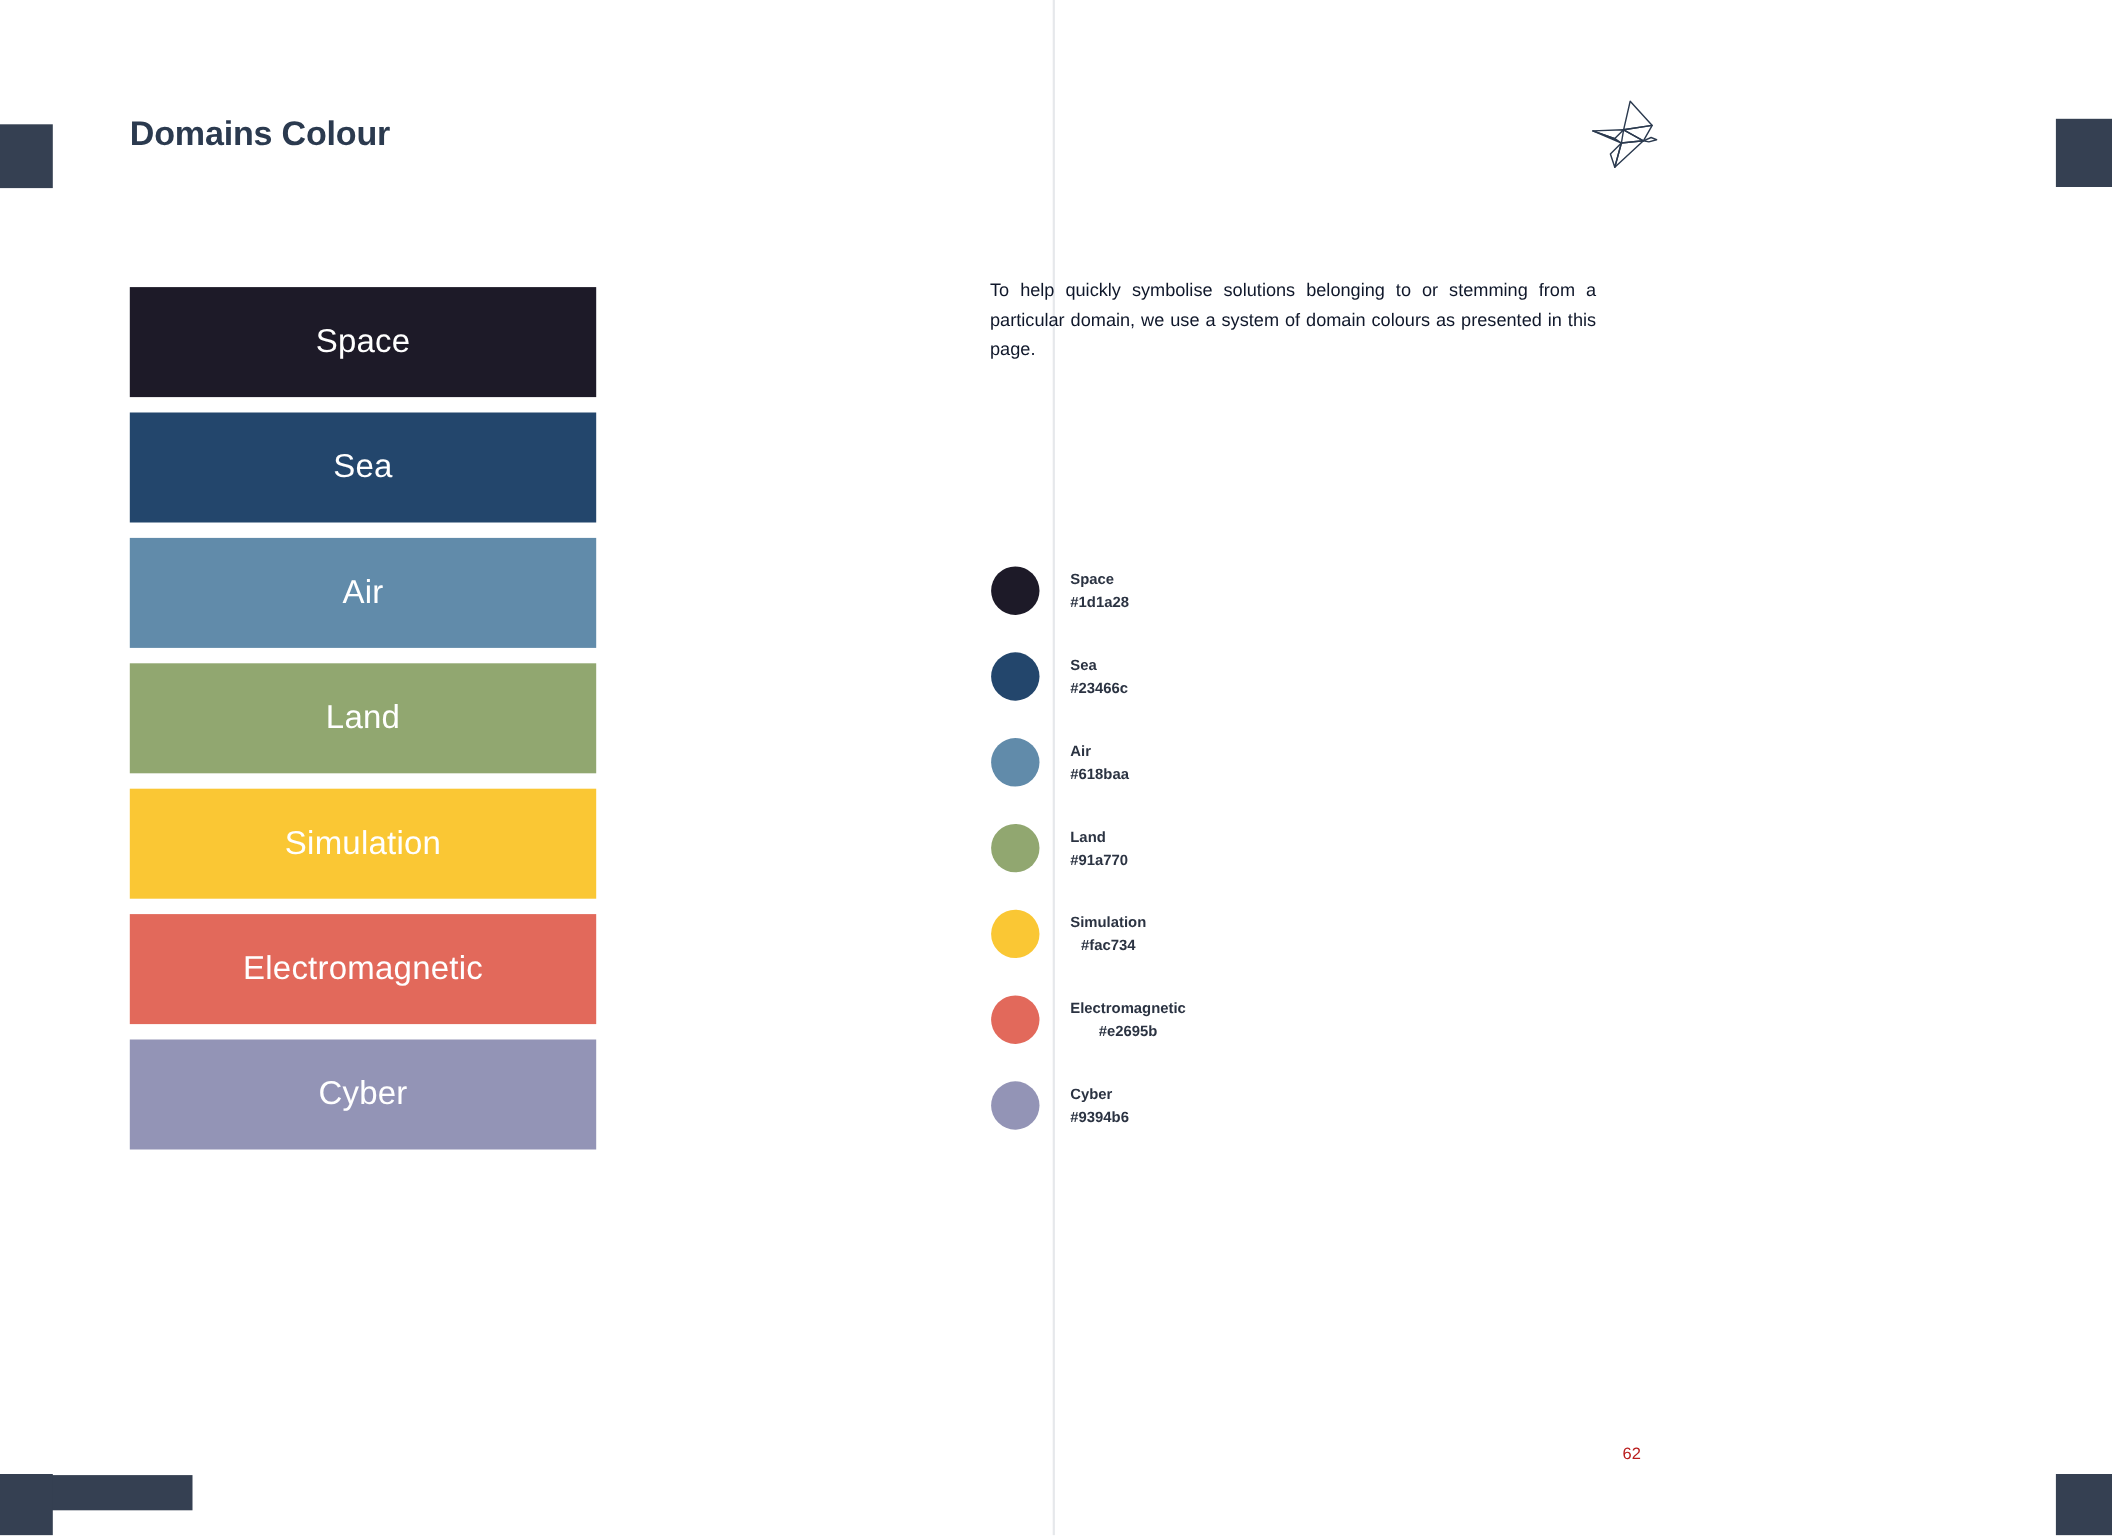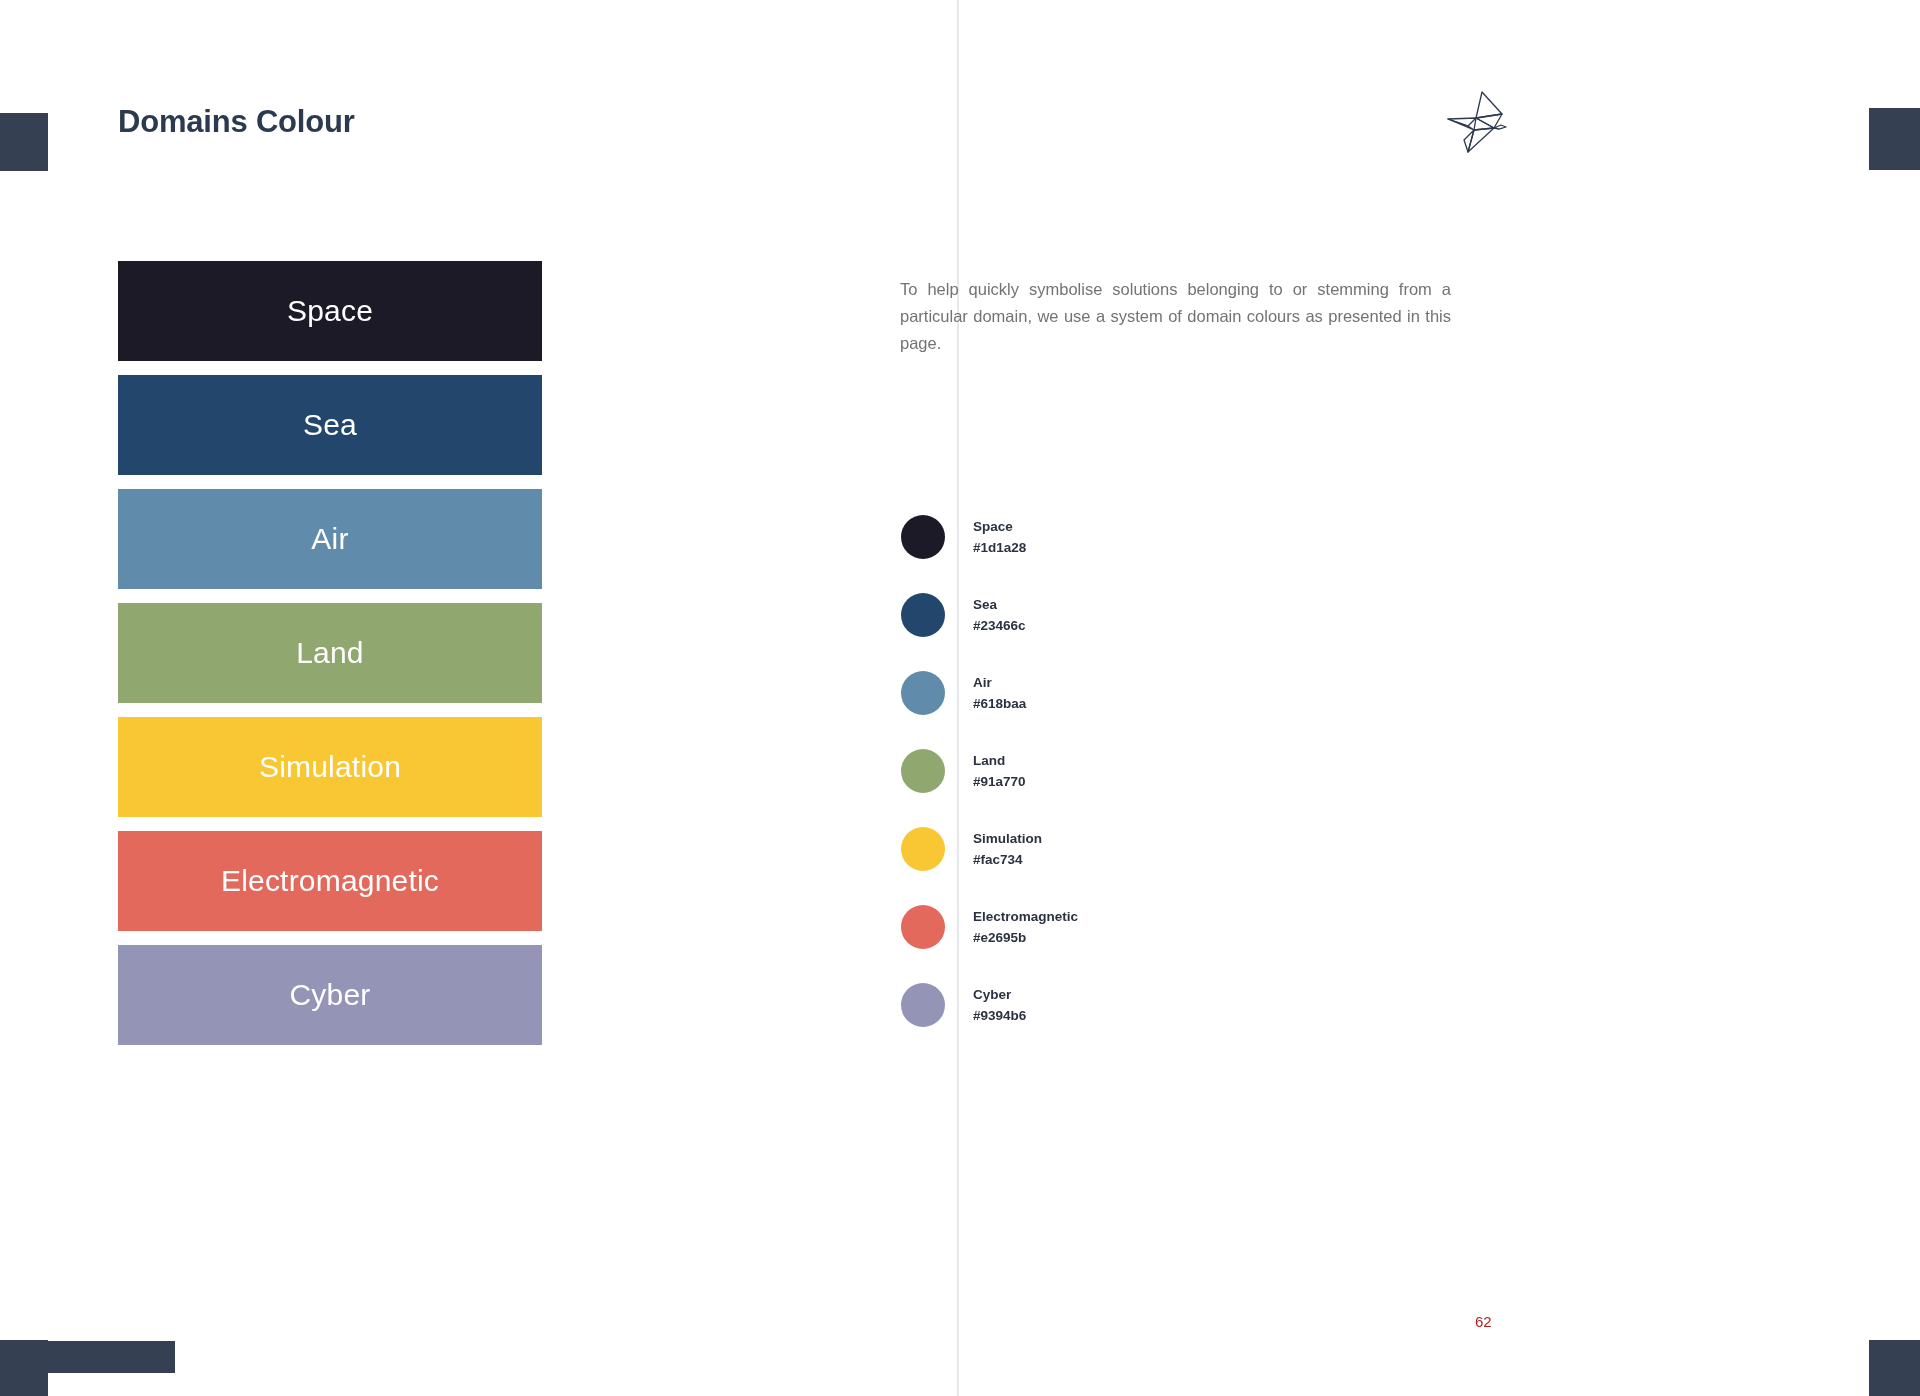--- a/index.html
+++ b/index.html
@@ -90,25 +90,25 @@
   .brand-logo {
     position: absolute;
     left: 487px;
     top: 88px;
     width: 68px;
     height: 68px;
   }
   .intro-copy {
     position: absolute;
     left: -57px;
-    top: 276px;
+    top: 251px;
     width: 551px;
     font-size: 16.5px;
     line-height: 27px;
-    color: #737373;
+    color: #0f172a;
     text-align: justify;
   }
 
   .legend {
     position: absolute;
     left: -56px;
     top: 512px;
     width: 560px;
   }
   .legend-row {
@@ -133,20 +133,21 @@
     font-size: 13.5px;
     font-weight: bold;
     color: #2b3342;
     line-height: 21px;
   }
   .legend-hex {
     font-size: 13.5px;
     font-weight: bold;
     color: #2b3342;
     line-height: 21px;
+    text-align: center;
   }
 
   .page-number {
     position: absolute;
     left: 518px;
     top: 1313px;
     font-size: 15px;
     color: #b91c1c;
   }
 </style>

